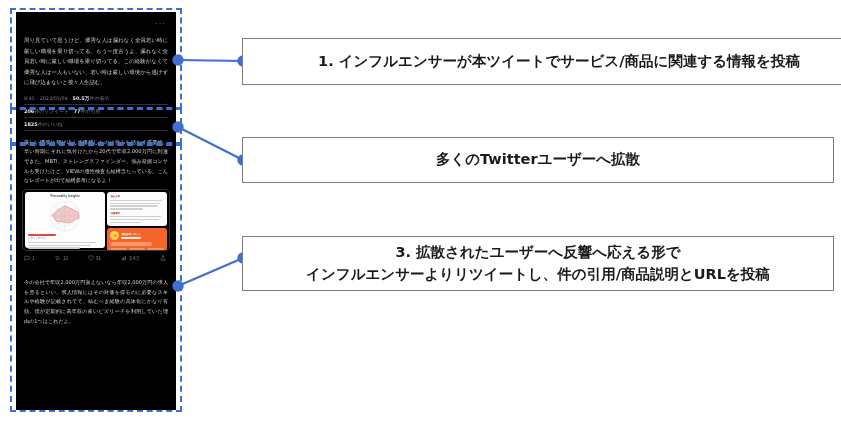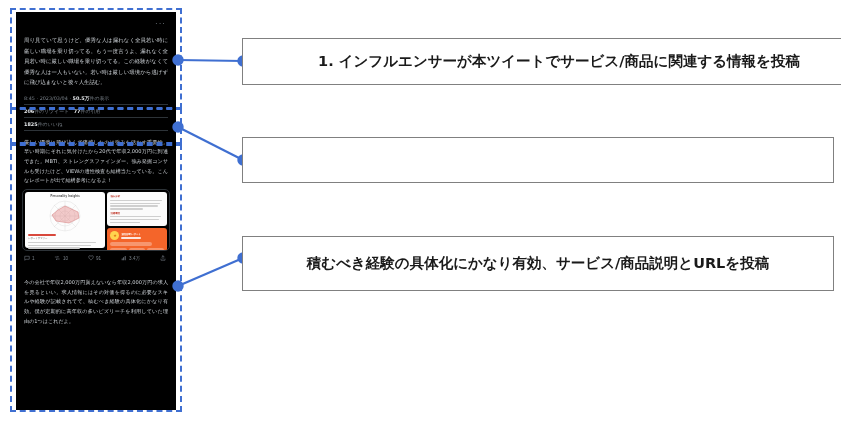--- a/index.html
+++ b/index.html
@@ -265,22 +265,24 @@
   </svg>
 
   <div class="callout" id="box1">
     <div>
       <span>1. インフルエンサーが本ツイートでサービス/商品に関連する情報を投稿</span>
     </div>
   </div>
 
   <div class="callout" id="box2">
     <div>
+      <span>多くのTwitterユーザーへ拡散</span>
     </div>
   </div>
 
   <div class="callout" id="box3">
     <div>
-      <span>積むべき経験の具体化にかなり有効、サービス/商品説明とURLを投稿</span>
+      <span>3. 拡散されたユーザーへ反響へ応える形で</span>
+      <span>インフルエンサーよりリツイートし、件の引用/商品説明とURLを投稿</span>
     </div>
   </div>
 
 </div>
 
 </body></html>

